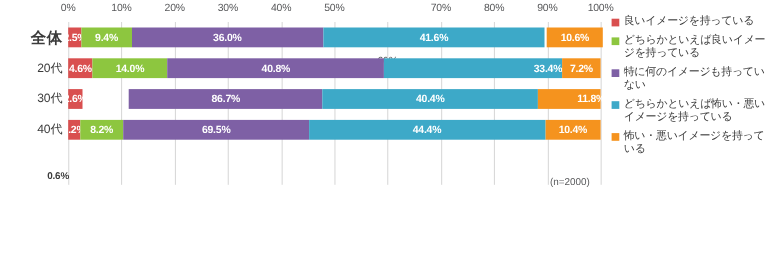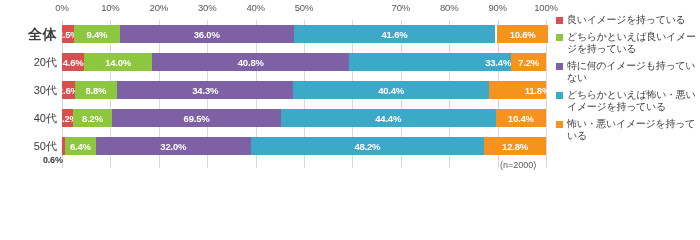--- a/index.html
+++ b/index.html
@@ -223,25 +223,22 @@
             <span class="seg-label">7.2%</span>
           </div>
         </div>
       </div>
       <div class="row">
         <div class="row-label">30代</div>
         <div class="bar-track">
           <div class="seg" style="left: 0px; width: 12.584px; background: rgb(217, 79, 79);">
             <span class="seg-label">2.6%</span>
           </div>
-          <div class="seg" style="left: 12.584px; width: 42.592px; background: rgb(141, 198, 63);">
-            <span class="seg-label">8.8%</span>
-          </div>
           <div class="seg" style="left: 55.176px; width: 176.176px; background: rgb(126, 96, 165);">
-            <span class="seg-label">34.3%</span>
+            <span class="seg-label">86.7%</span>
           </div>
           <div class="seg" style="left: 231.352px; width: 195.536px; background: rgb(61, 169, 200);">
             <span class="seg-label">40.4%</span>
           </div>
           <div class="seg" style="left: 426.888px; width: 57.112px; background: rgb(245, 147, 30); padding-left: 40px;">
             <span class="seg-label">11.8%</span>
           </div>
         </div>
       </div>
       <div class="row">
@@ -258,38 +255,20 @@
           </div>
           <div class="seg" style="left: 218.768px; width: 214.896px; background: rgb(61, 169, 200);">
             <span class="seg-label">44.4%</span>
           </div>
           <div class="seg" style="left: 433.664px; width: 50.336px; background: rgb(245, 147, 30);">
             <span class="seg-label">10.4%</span>
           </div>
         </div>
       </div>
       <div class="callout" style="left: 43px; top: 135px;">0.6%</div>
-      <div class="row">
-        <div class="row-label">50代</div>
-        <div class="bar-track">
-          <div class="seg" style="left: 0px; width: 2.904px; background: rgb(217, 79, 79);"></div>
-          <div class="seg" style="left: 2.904px; width: 30.976px; background: rgb(141, 198, 63);">
-            <span class="seg-label">6.4%</span>
-          </div>
-          <div class="seg" style="left: 33.88px; width: 154.88px; background: rgb(126, 96, 165);">
-            <span class="seg-label">32.0%</span>
-          </div>
-          <div class="seg" style="left: 188.76px; width: 233.288px; background: rgb(61, 169, 200);">
-            <span class="seg-label">48.2%</span>
-          </div>
-          <div class="seg" style="left: 422.048px; width: 61.952px; background: rgb(245, 147, 30);">
-            <span class="seg-label">12.8%</span>
-          </div>
-        </div>
-      </div>
       <div class="sample-size" style="left: 500px; top: 140px;">(n=2000)</div>
     </div>
   <div class="legend">
       <div class="legend-item">
         <span class="legend-swatch" style="background: rgb(217, 79, 79);"></span>
         <span class="legend-text">良いイメージを持っている</span>
       </div>
       <div class="legend-item">
         <span class="legend-swatch" style="background: rgb(141, 198, 63);"></span>
         <span class="legend-text">どちらかといえば良いイメージを持っている</span>

